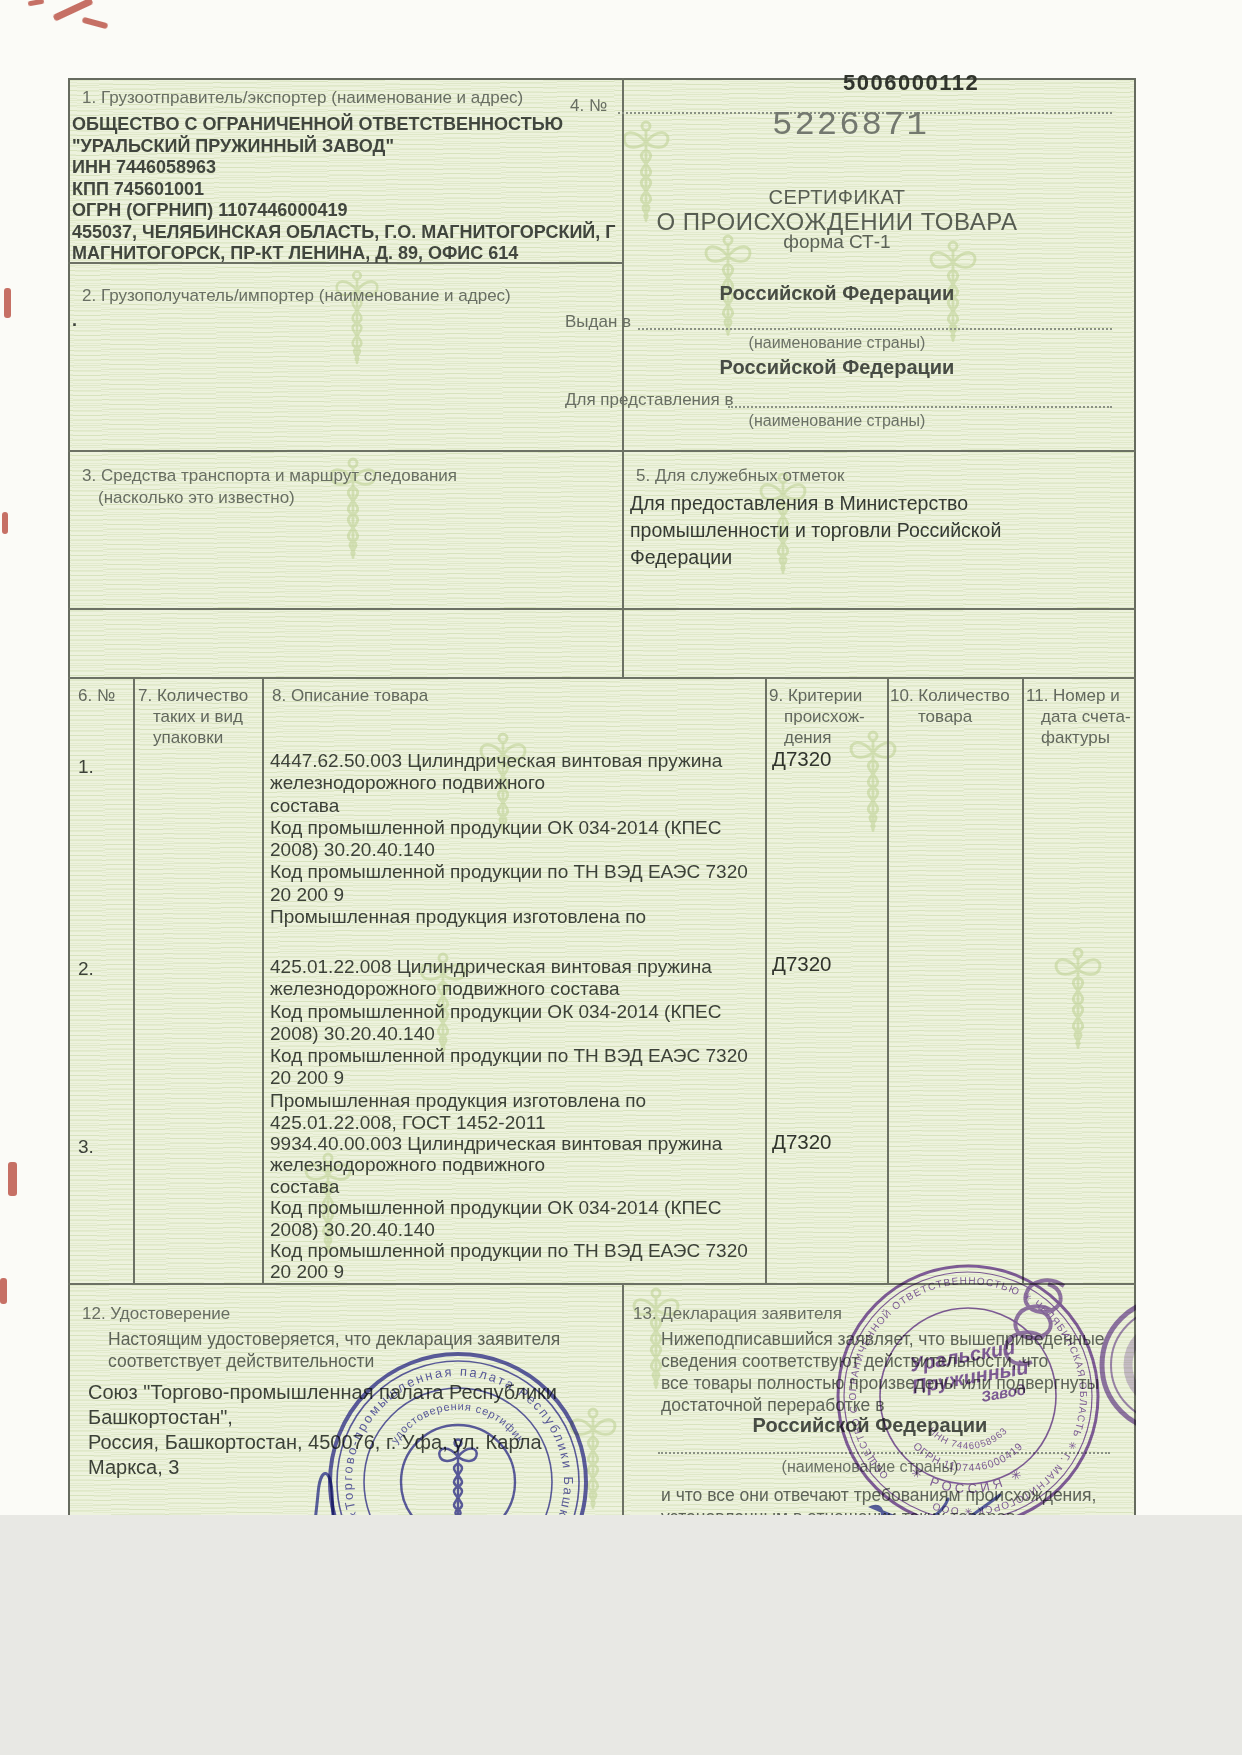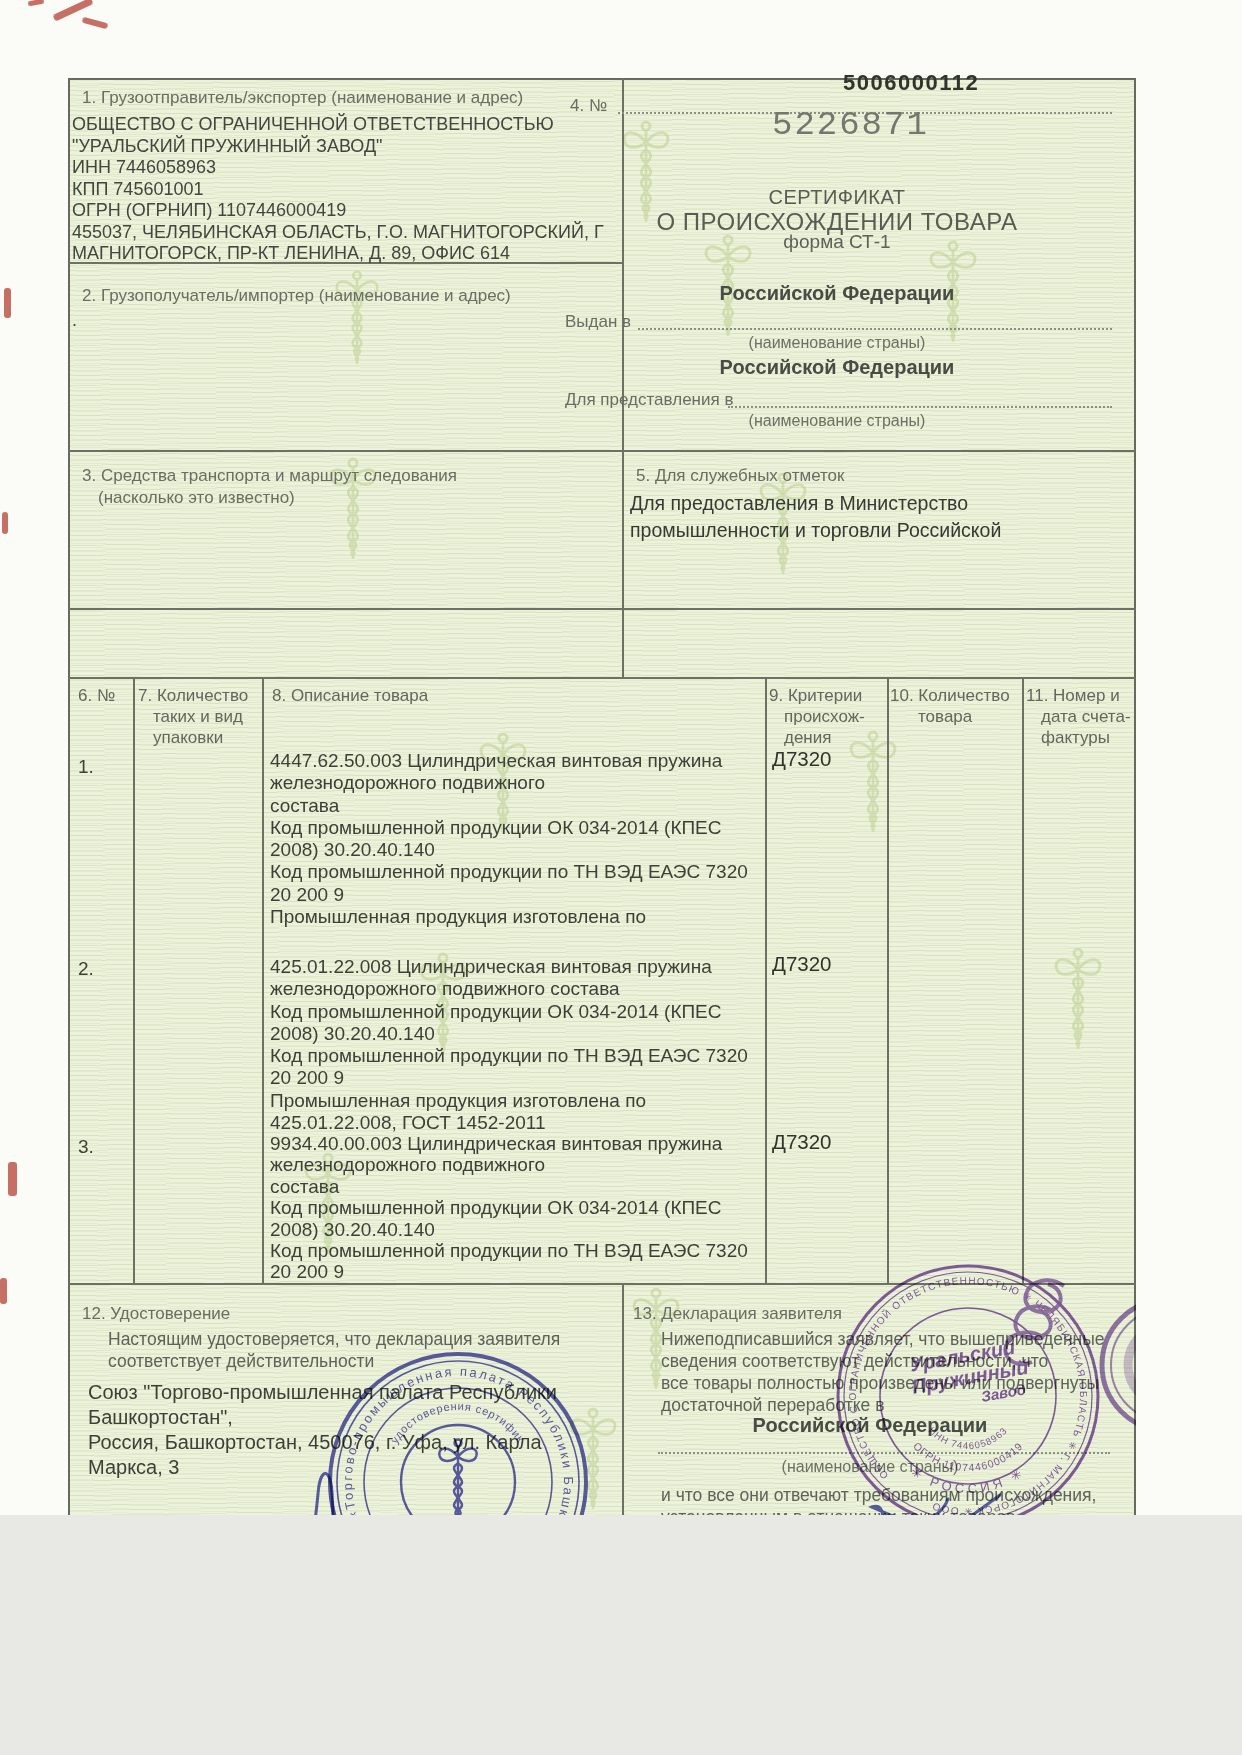--- a/index.html
+++ b/index.html
@@ -8,21 +8,21 @@
   .a{position:absolute;}
   .form{position:absolute;left:68px;top:78px;width:1064px;height:1610px;
         border:2px solid #666b5f;
         background-color:#edf2dd;
         background-image:
           repeating-linear-gradient(179deg, rgba(168,193,118,.20) 0px, rgba(168,193,118,.20) 1px, rgba(0,0,0,0) 1px, rgba(0,0,0,0) 5px),
           repeating-linear-gradient(181.6deg, rgba(168,193,118,.14) 0px, rgba(168,193,118,.14) 1px, rgba(0,0,0,0) 1px, rgba(0,0,0,0) 4px);}
   .hl{position:absolute;height:0;border-top:2px solid #6c7164;}
   .vl{position:absolute;width:0;border-left:2px solid #6c7164;}
   .lbl{font-size:17px;color:#686e62;}
-  .val{font-size:18px;color:#41463e;line-height:21.5px;}
+  .val{font-size:18px;color:#41463e;line-height:21.5px;font-weight:bold;}
   .big{font-size:19px;color:#3c4138;line-height:22.5px;}
   .hdr{font-size:17px;color:#62685d;line-height:21px;}
   .ctr{text-align:center;}
   .dotl{position:absolute;height:0;border-bottom:2px dotted #8a9184;}
   .wm{position:absolute;color:#bdd092;opacity:.55;}
   .red{position:absolute;background:#b23b2d;border-radius:3px;filter:blur(.6px);opacity:.72;}
   .stamp{position:absolute;mix-blend-mode:multiply;opacity:.9;}
   .sig{position:absolute;mix-blend-mode:multiply;}
   .mono{font-family:Liberation Mono, monospace;}
   [data-name="col7-header"]>div:nth-child(n+2),
@@ -143,20 +143,21 @@
   <div class="a ctr" data-name="country-name-hint-1" style="left:622px;top:334px;width:430px;font-size:16px;color:#6b7166">(наименование страны)</div>
   <div class="a ctr" data-name="presented-in-country" style="left:622px;top:356px;width:430px;font-size:20px;font-weight:700;color:#474c44">Российской Федерации</div>
   <div class="a lbl" data-name="presented-in-label" style="left:565px;top:390px">Для представления в</div>
   <div class="dotl" data-name="dotted-line" style="left:728px;top:406px;width:384px"></div>
   <div class="a ctr" data-name="country-name-hint-2" style="left:622px;top:412px;width:430px;font-size:16px;color:#6b7166">(наименование страны)</div>
 
   <div class="a lbl" data-name="service-marks-label" style="left:636px;top:466px">5. Для служебных отметок</div>
   <div class="a" data-name="service-marks-text" style="left:630px;top:490px;font-size:19.5px;color:#353a33;line-height:27px">
       <div data-name="text-line">Для предоставления в Министерство</div>
       <div data-name="text-line">промышленности и торговли Российской</div>
+      <div data-name="text-line">Федерации</div>
     </div>
 
   <div class="a hdr" data-name="col6-header" style="left:78px;top:685px">6. №</div>
   <div class="a hdr" data-name="col7-header" style="left:138px;top:685px;width:120px">
       <div data-name="text-line">7. Количество</div>
       <div data-name="text-line">таких и вид</div>
       <div data-name="text-line">упаковки</div>
     </div>
   <div class="a hdr" data-name="col8-header" style="left:272px;top:685px">8. Описание товара</div>
   <div class="a hdr" data-name="col9-header" style="left:769px;top:685px;width:114px">

